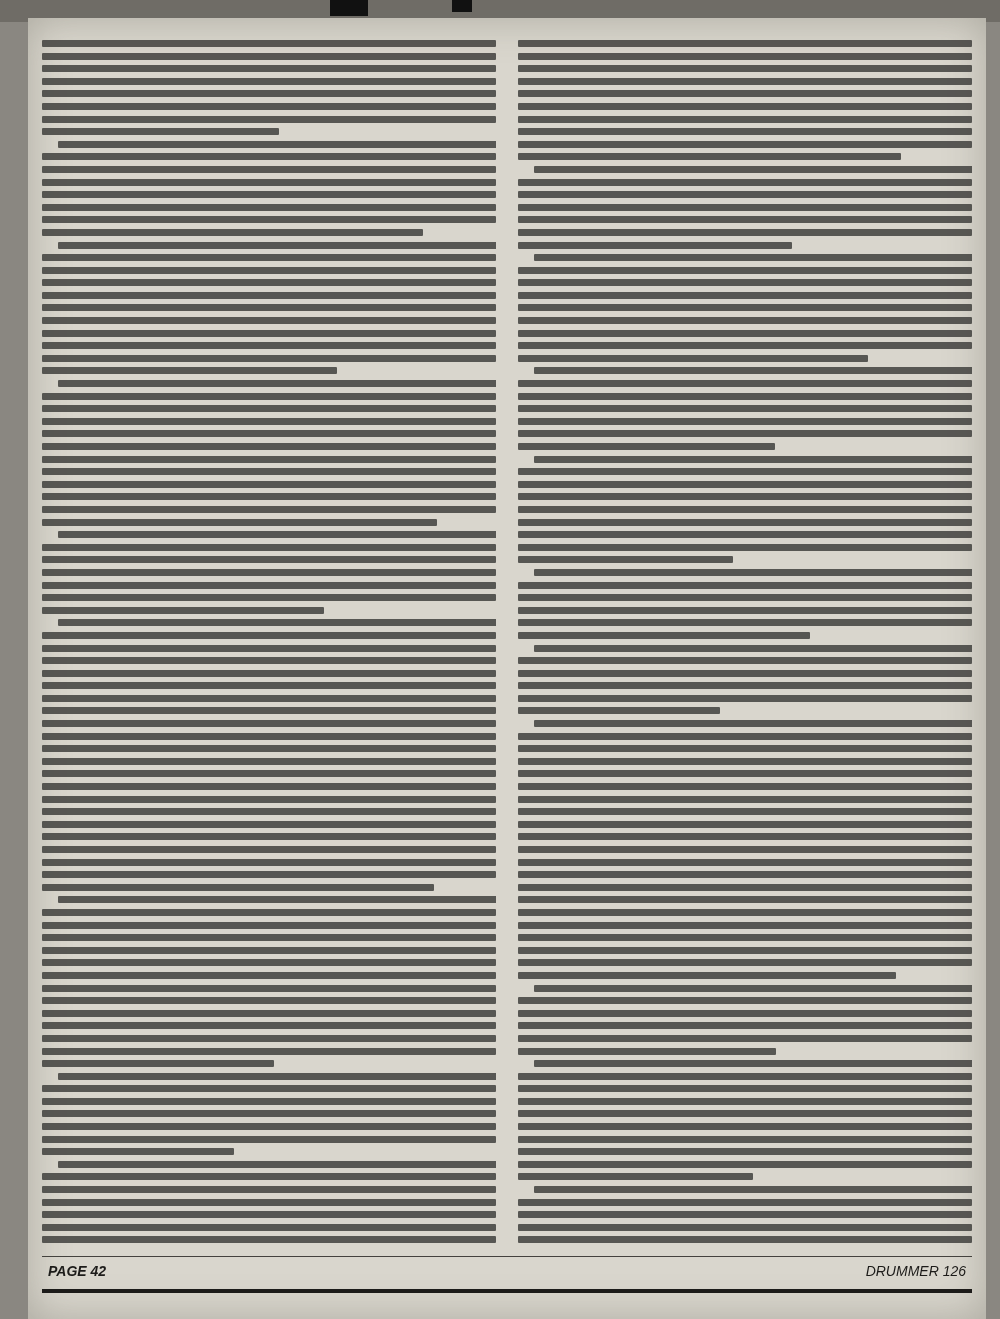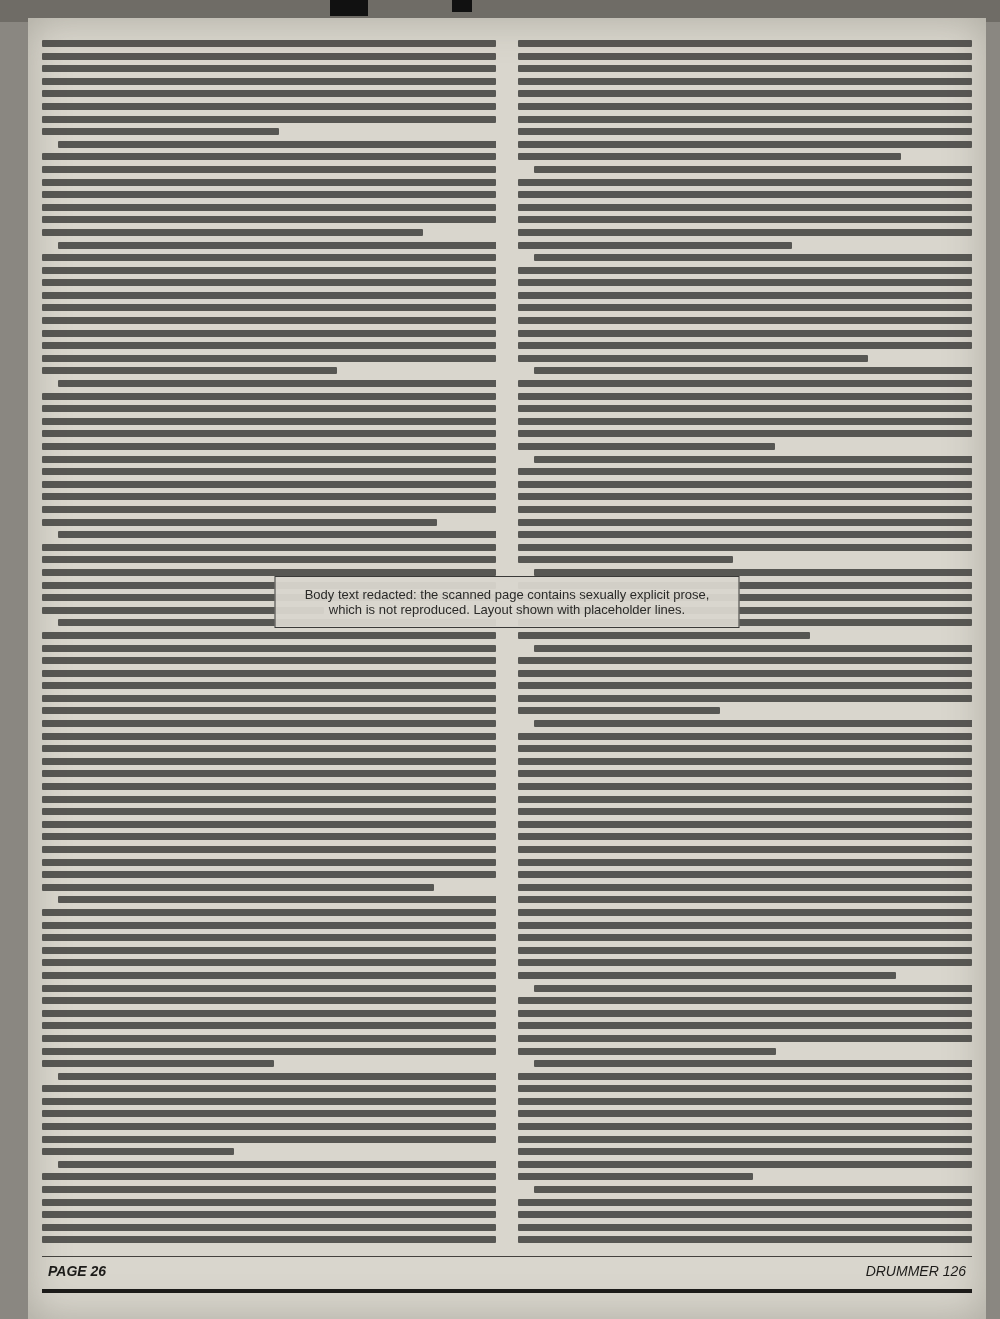--- a/index.html
+++ b/index.html
@@ -288,20 +288,19 @@
           <div class="text-line" style="width: 100%;"></div>
           <div class="text-line" style="width: 100%;"></div>
           <div class="text-line" style="width: 51.7884%;"></div>
           <div class="text-line indent para-gap" style="width: 100%;"></div>
           <div class="text-line" style="width: 100%;"></div>
           <div class="text-line" style="width: 100%;"></div>
           <div class="text-line" style="width: 100%;"></div>
           <div class="text-line" style="width: 100%;"></div>
         </div>
     </div>
-    <div class="redaction-banner">Body text redacted: the scanned page contains sexually explicit prose, which is not reproduced. Layout shown with placeholder lines.</div>
   </div>
 
   <div class="footer">
-    <span class="page-num">PAGE 26</span>
+    <span class="page-num">PAGE 42</span>
     <span class="issue-label">DRUMMER 126</span>
   </div>
 </div>
 
 </body></html>

